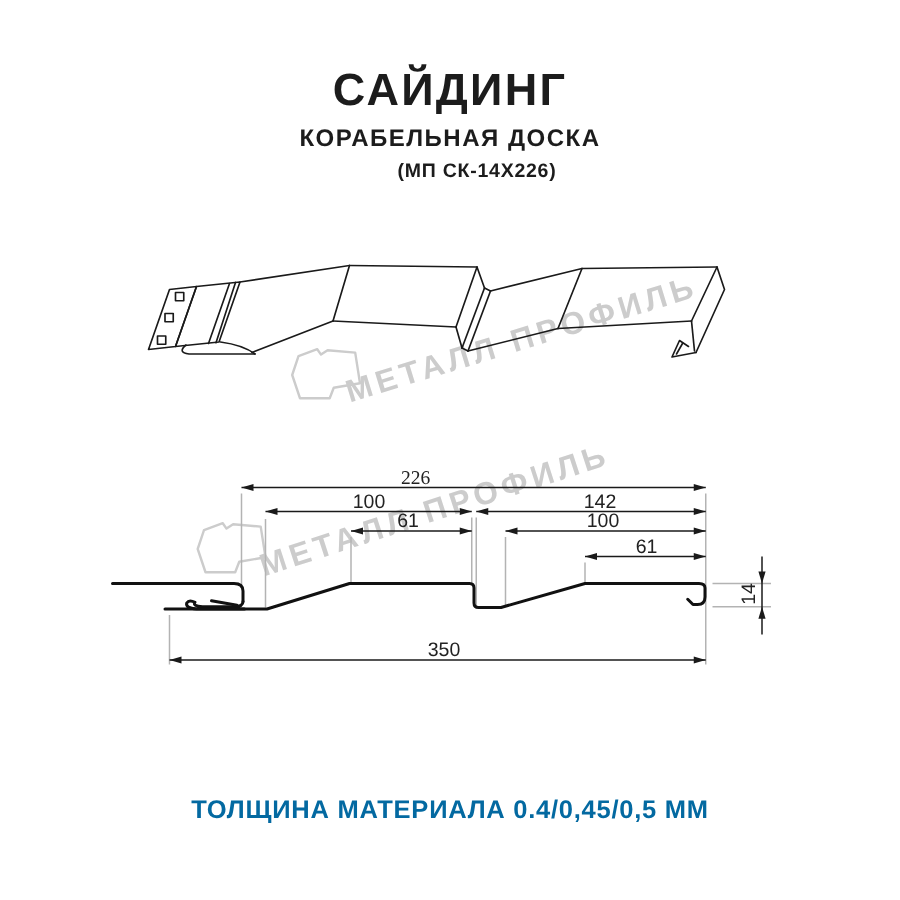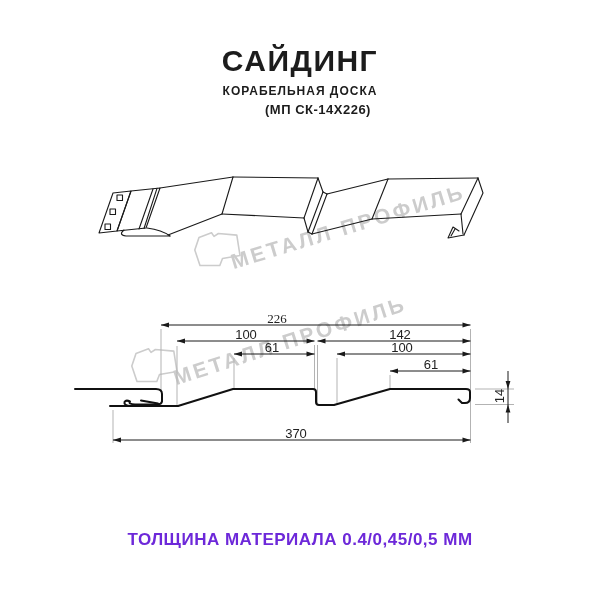--- a/index.html
+++ b/index.html
@@ -4,36 +4,36 @@
 <style>
   html,body{margin:0;padding:0;background:#ffffff;}
   #page{
     position:relative;width:600px;height:600px;background:#ffffff;overflow:hidden;
     font-family:"Liberation Sans","DejaVu Sans",sans-serif;color:#1f1f1f;
   }
   .abs{position:absolute;}
   
   #title-block{left:0;top:44px;width:600px;text-align:center;}
   .t-main{font-size:30px;font-weight:800;letter-spacing:1.5px;line-height:1.1;color:#1c1c1c;}
-  .t-sub{margin-top:7px;font-size:12px;font-weight:700;letter-spacing:1px;color:#1c1c1c;}
+  .t-sub{margin-top:7px;font-size:16px;font-weight:700;letter-spacing:1px;color:#1c1c1c;}
   .t-model{margin-top:4px;font-size:13px;font-weight:700;letter-spacing:.5px;color:#1c1c1c;padding-left:36px;}
   
   .wm-text{
     color:#cccccc;font-size:21px;font-weight:700;letter-spacing:3px;white-space:nowrap;
     transform:translate(-50%,-50%) rotate(-17deg);transform-origin:center;
   }
   #wm-text-lower{transform:translate(-50%,-50%) rotate(-18deg);}
   
   .dim-label{
     font-size:13px;color:#222;transform:translate(-50%,-50%);white-space:nowrap;line-height:1;
   }
   .dim-label.vert{transform:translate(-50%,-50%) rotate(-90deg);}
   
   #footer-text{left:0;top:530px;width:600px;text-align:center;font-size:17px;
-    font-weight:600;letter-spacing:.5px;color:#6d28d9;}
+    font-weight:600;letter-spacing:.5px;color:#0369a1;}
   svg{display:block;}
 </style>
 </head>
 <body>
 
 <div id="page">
 
   <div id="title-block" class="abs">
     <div class="t-main">САЙДИНГ</div>
     <div class="t-sub">КОРАБЕЛЬНАЯ ДОСКА</div>
@@ -140,18 +140,18 @@
       <path d="M110,406 L178,406 L233,389 L313,389 Q316,389 316,392 L316,402 Q316,405 319,405 L334,405 L390,389 L466,389 Q470,389 470,392 L470,398 Q470,403 465,403 L462,403 L458.5,399.5"></path>
     </g>
   </svg>
 
   <div class="abs dim-label" style="left:277px;top:318px;font-family:Liberation Serif, serif;">226</div>
   <div class="abs dim-label" style="left:246px;top:334px;">100</div>
   <div class="abs dim-label" style="left:272px;top:347px;">61</div>
   <div class="abs dim-label" style="left:400px;top:334px;">142</div>
   <div class="abs dim-label" style="left:402px;top:347px;">100</div>
   <div class="abs dim-label" style="left:431px;top:364px;">61</div>
-  <div class="abs dim-label" style="left:296px;top:433px;">370</div>
+  <div class="abs dim-label" style="left:296px;top:433px;">350</div>
   <div class="abs dim-label vert" style="left:499px;top:396px;">14</div>
 
   <div id="footer-text" class="abs">ТОЛЩИНА МАТЕРИАЛА 0.4/0,45/0,5 ММ</div>
 
 </div>
 
 </body></html>

